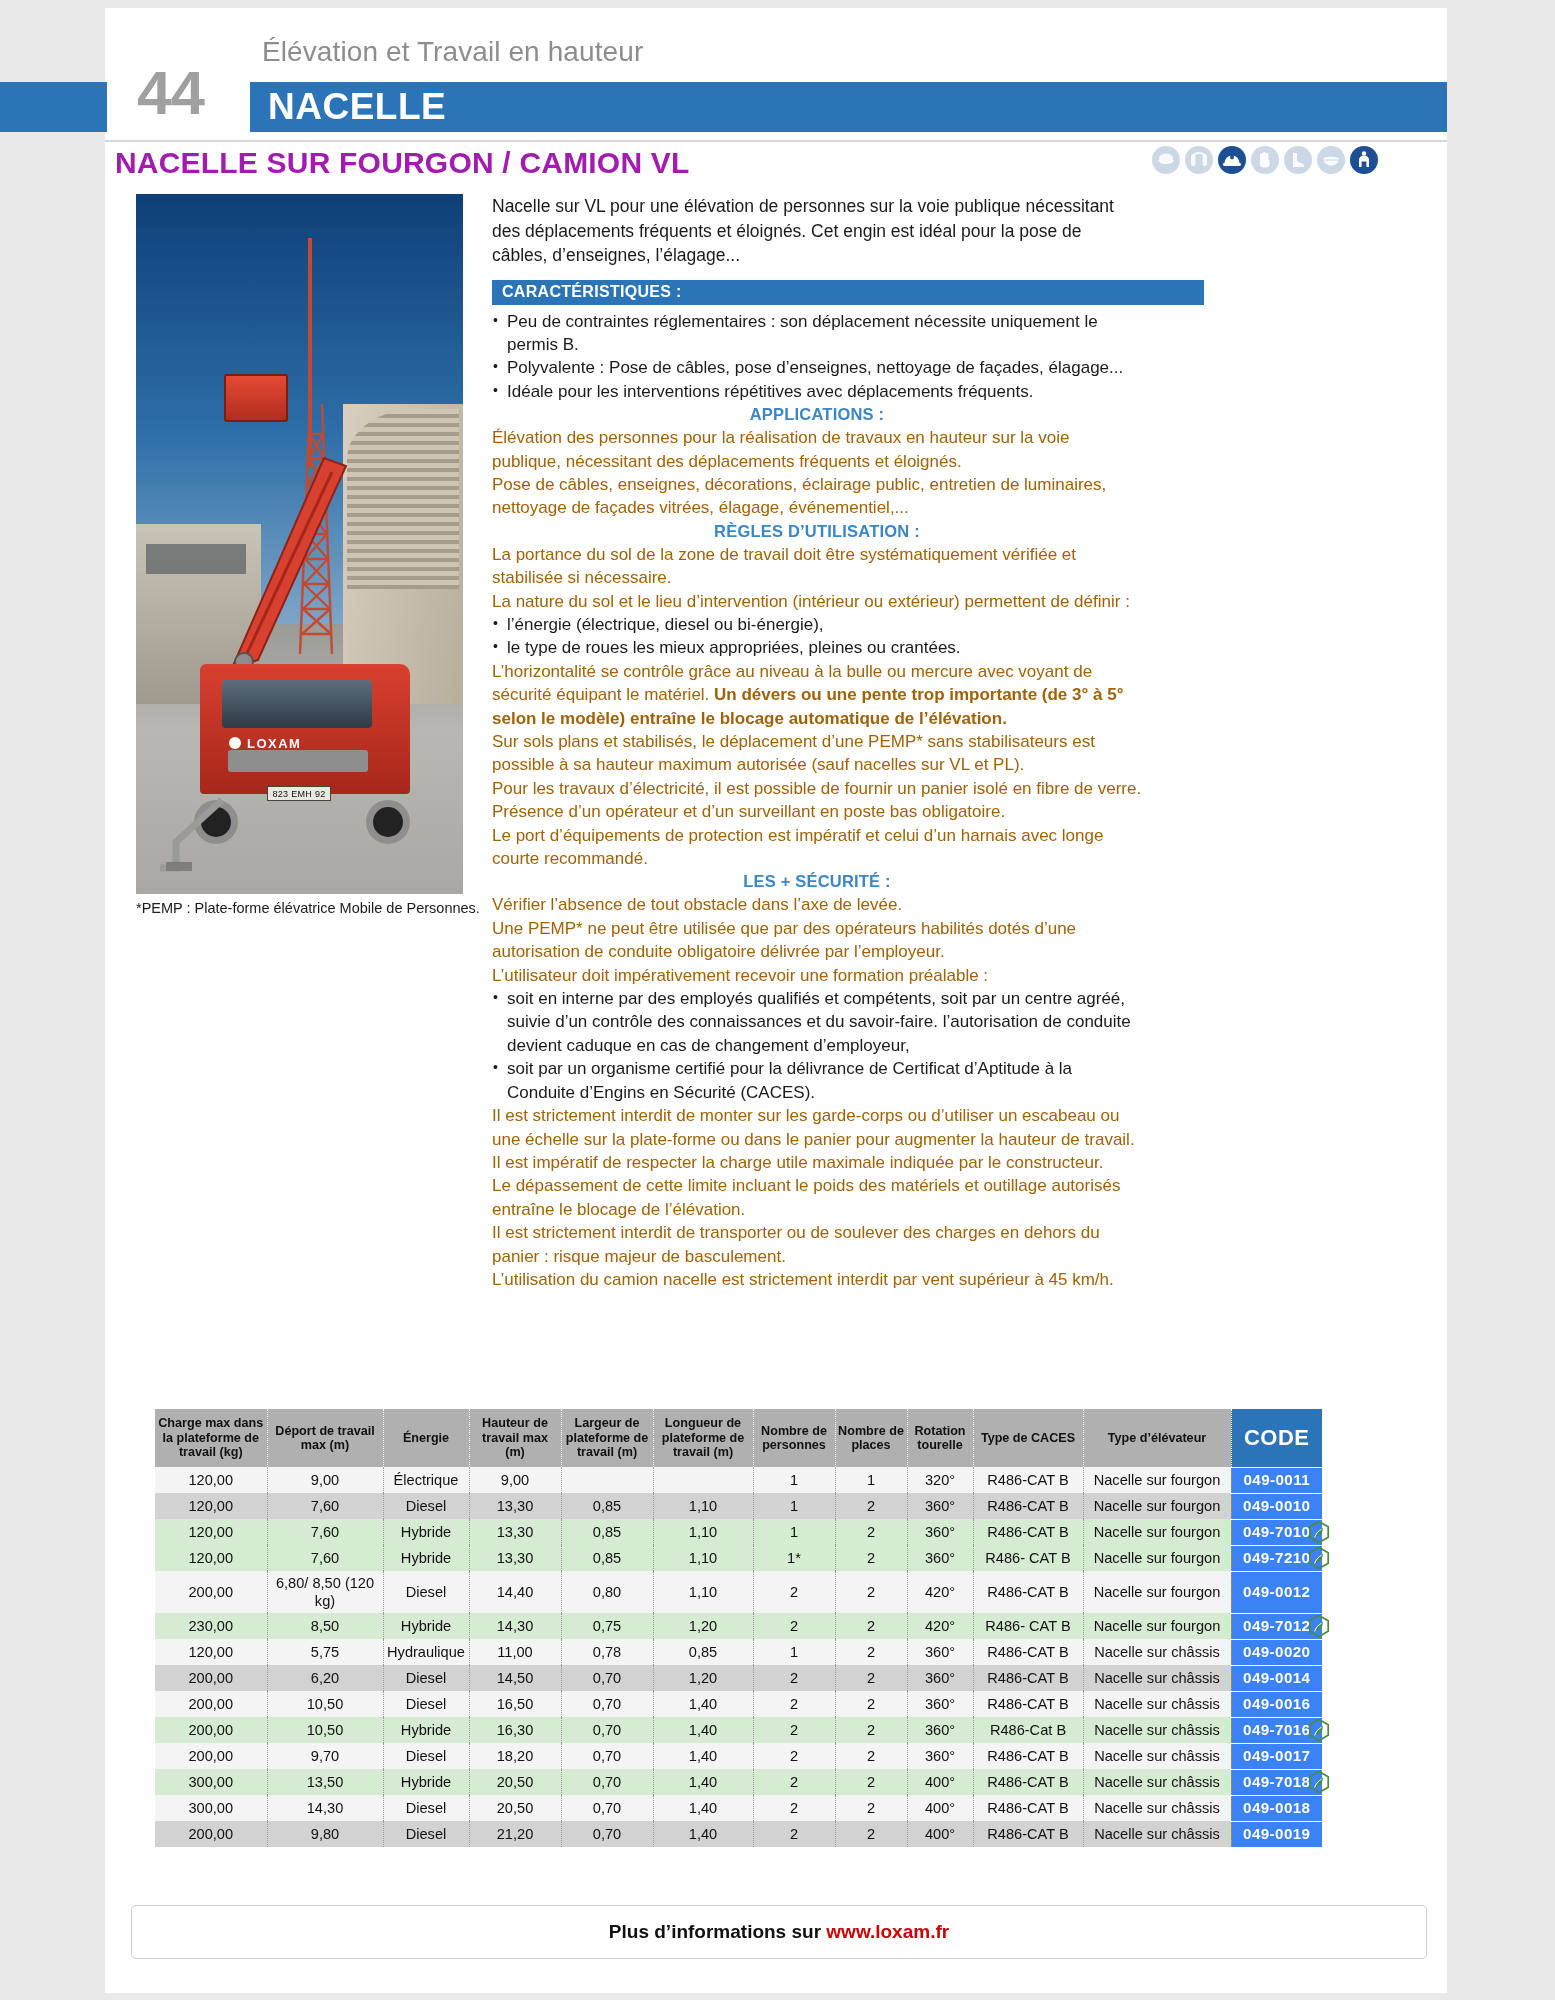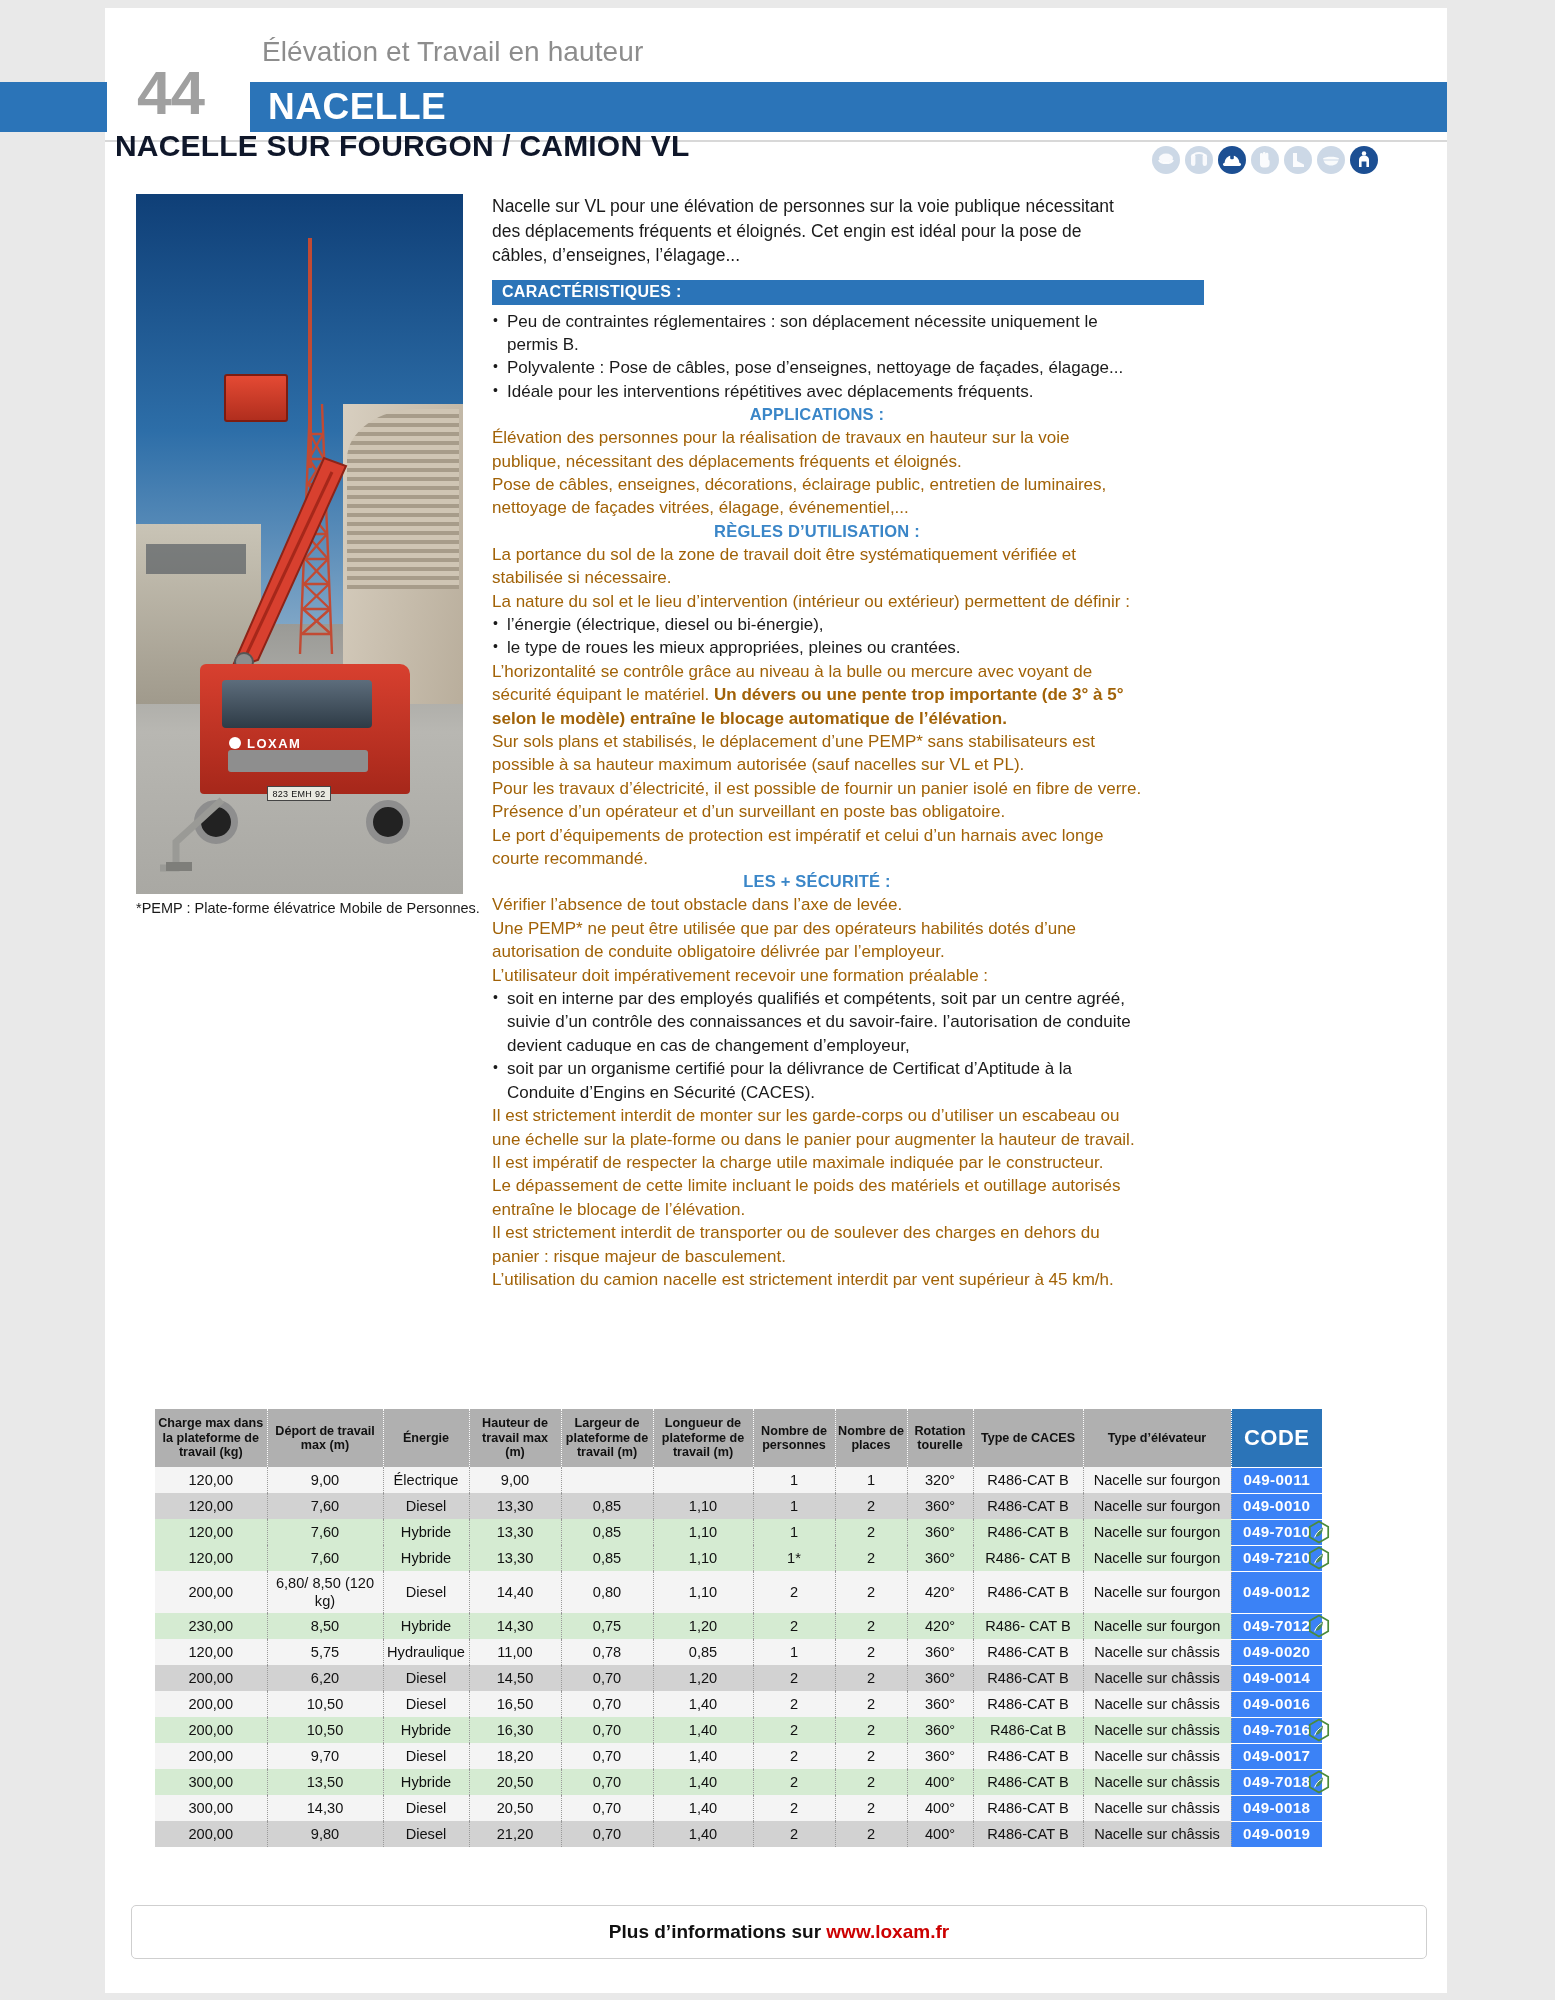--- a/index.html
+++ b/index.html
@@ -64,24 +64,24 @@
   .hdr-rule {
     position: absolute;
     left: 105px; top: 140px;
     width: 1342px; height: 2px;
     background: #d8d8d8;
   }
 
   
   .sec-title {
     position: absolute;
-    left: 115px; top: 129px;
+    left: 115px; top: 146px;
     font-size: 30px;
     font-weight: bold;
-    color: #0f172a;
+    color: #a21caf;
     letter-spacing: .2px;
   }
   
   .ppe-row {
     position: absolute;
     left: 1152px; top: 146px;
     display: flex; gap: 5px;
     align-items: center;
   }
   .ppe {

